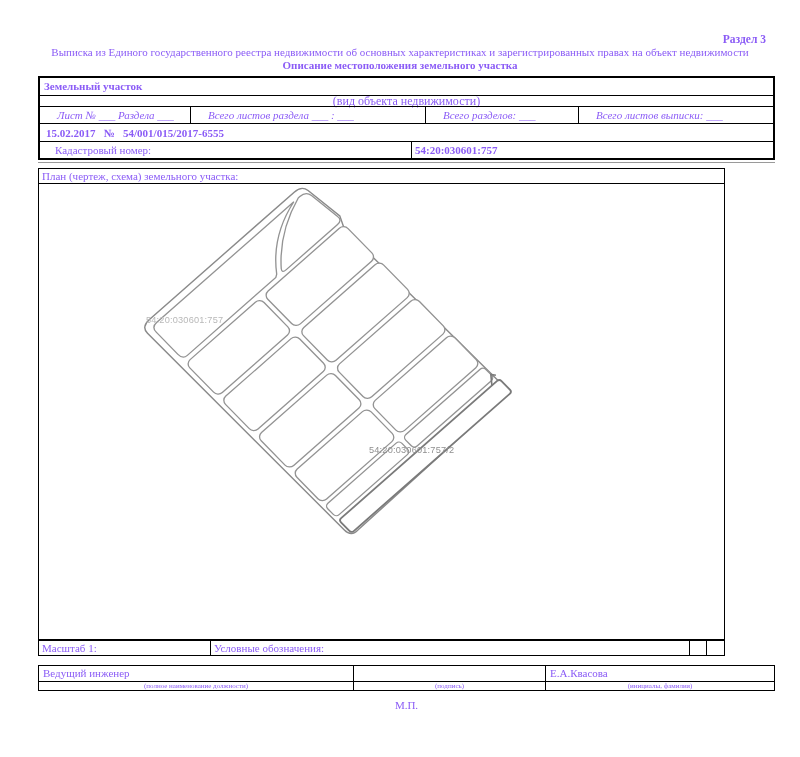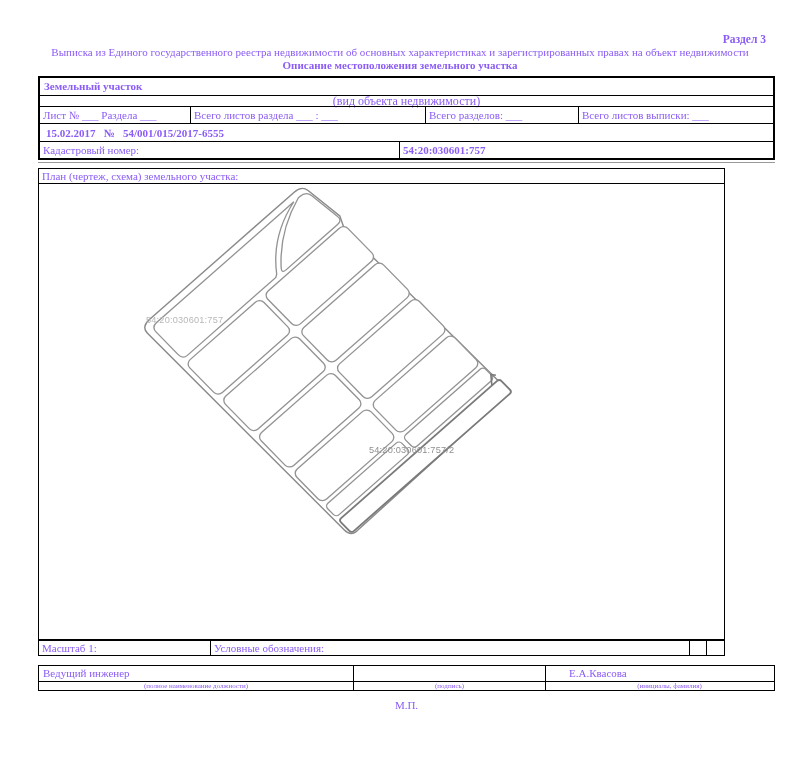--- a/index.html
+++ b/index.html
@@ -17,29 +17,29 @@
   .title-2 { top:59px; left:0; width:800px; text-align:center; font-size:11px; font-weight:bold; }
 
   
   .obj-table { left:38px; top:76px; width:737px; border:2px solid #000; }
   .row { position:relative; width:100%; }
   .bt { border-top:1.5px solid #000; }
   .obj-type { height:17px; line-height:17px; font-size:11px; font-weight:bold; padding-left:4px; }
   .obj-caption { height:11px; line-height:10px; font-size:12px; text-align:center; }
   .cells { display:flex; }
   .sheet-row { height:17px; font-size:11px; }
-  .sheet-row > div { line-height:16px; padding-left:3px; overflow:hidden; white-space:nowrap; }
+  .sheet-row > div { line-height:16px; padding-left:17px; overflow:hidden; white-space:nowrap;font-style:italic; }
   .c1 { width:151px; border-right:1.5px solid #000; }
   .c2 { width:235px; border-right:1.5px solid #000; }
   .c3 { width:153px; border-right:1.5px solid #000; }
   .c4 { flex:1; }
   .date-row { height:18px; line-height:18px; font-size:11px; font-weight:bold; padding-left:6px;font-family:Liberation Serif, serif; }
   .cad-row { height:17px; font-size:11px; }
   .cad-row > div { line-height:16px; padding-left:3px; }
-  .cad-label { width:360px; border-right:1.5px solid #000; }
+  .cad-label { width:360px; border-right:1.5px solid #000;margin-left:12px; }
   .cad-value { flex:1; font-weight:bold; }
 
   .grey-rule { left:38px; top:162px; width:737px; border-top:1px solid #9a9a9a; }
 
   
   .plan-box { left:38px; top:168px; width:687px; height:488px; border:1.5px solid #000; }
   .plan-title { height:15px; line-height:14px; font-size:11px; padding-left:3px; border-bottom:1.5px solid #000; }
   .plan-canvas { position:absolute; left:0; top:16px; width:734px; height:455px; }
   .scale-row { position:absolute; left:0; right:0; bottom:0; height:16px; border-top:2px solid #000; display:flex; font-size:11px; }
   .scale-row > div { line-height:14px; padding-left:3px; overflow:hidden; white-space:nowrap; }
@@ -47,21 +47,21 @@
   .sc2 { flex:1; }
   .sc3 { width:17px; border-left:1.5px solid #000; }
   .sc4 { width:18px; border-left:1.5px solid #000; }
 
   
   .sig-table { left:38px; top:665px; width:737px; border:1.5px solid #000; }
   .sig-main { height:15px; font-size:11px; }
   .sig-main > div { line-height:15px; padding-left:4px; overflow:hidden; white-space:nowrap; }
   .s1 { width:315px; border-right:1.5px solid #000; }
   .s2 { width:192px; border-right:1.5px solid #000; }
-  .s3 { flex:1;margin-left:19px; }
+  .s3 { flex:1; }
   .sig-captions { height:9px; font-size:7px; border-top:1.5px solid #000; }
   .sig-captions > div { line-height:8px; text-align:center; overflow:hidden; white-space:nowrap; padding-left:0; }
 
   .stamp { left:38px; top:699px; width:737px; text-align:center; font-size:11px; }
 
   .map-label { font-family:"Liberation Sans","DejaVu Sans",sans-serif; font-size:9.2px; letter-spacing:0.2px; }
 </style>
 </head>
 <body>
 

